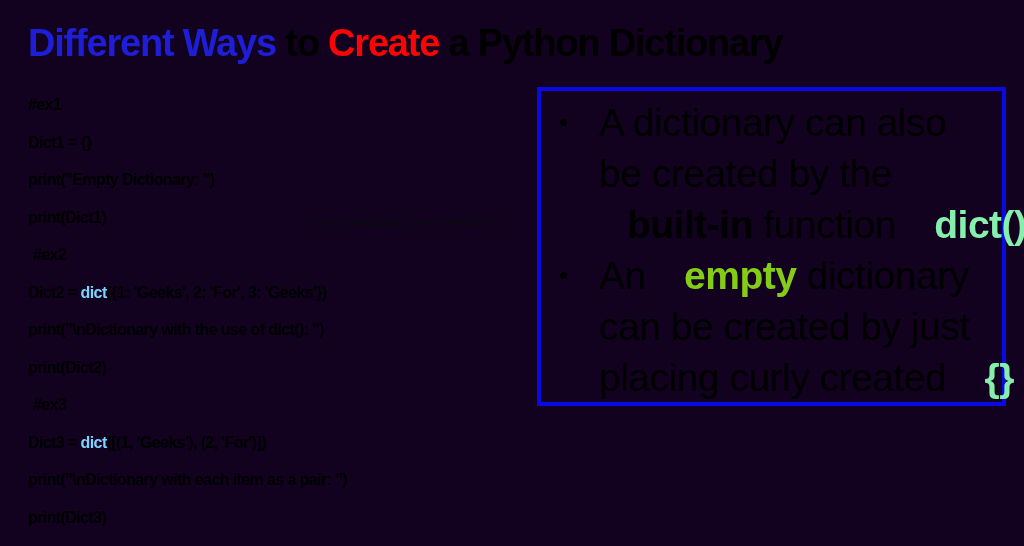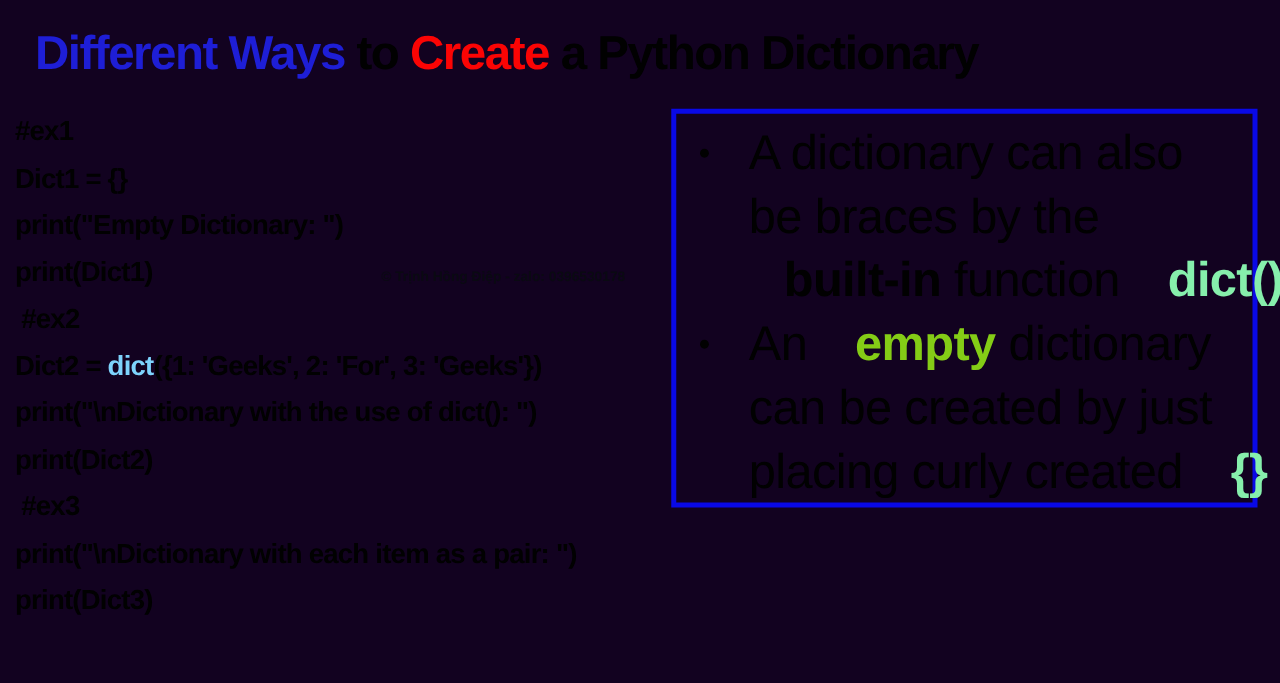--- a/index.html
+++ b/index.html
@@ -21,22 +21,22 @@
     letter-spacing: -1.2px;
     white-space: nowrap;
   }
   .t-blue { color: #1e1ed6; }
   .t-red  { color: #fb0404; }
   .t-black{ color: #010101; }
 
   
   .code {
     position: absolute;
-    left: 12px; top: 86px;
-    font-size: 22px;
+    left: 28px; top: 86px;
+    font-size: 16px;
     font-weight: bold;
     letter-spacing: -0.6px;
   }
   .code-line { line-height: 37.5px; white-space: pre; }
   .code-line.indent-sm { padding-left: 5px; }
   .kw-red { color: #7dd3fc; }
 
   
   .watermark {
     position: absolute;
@@ -79,33 +79,34 @@
   <div class="code">
     <div class="code-line"><span>#ex1</span></div>
     <div class="code-line"><span>Dict1 = {}</span></div>
     <div class="code-line"><span>print("Empty Dictionary: ")</span></div>
     <div class="code-line"><span>print(Dict1)</span></div>
     <div class="code-line indent-sm"><span>#ex2</span></div>
     <div class="code-line"><span>Dict2 = </span><span class="kw-red">dict</span><span>({1: 'Geeks', 2: 'For', 3: 'Geeks'})</span></div>
     <div class="code-line"><span>print("\nDictionary with the use of dict(): ")</span></div>
     <div class="code-line"><span>print(Dict2)</span></div>
     <div class="code-line indent-sm"><span>#ex3</span></div>
+    <div class="code-line"><span>Dict3 = </span><span class="kw-red">dict</span><span>([(1, 'Geeks'), (2, 'For')])</span></div>
     <div class="code-line"><span>print("\nDictionary with each item as a pair: ")</span></div>
     <div class="code-line"><span>print(Dict3)</span></div>
   </div>
 
   <div class="watermark">© Trịnh Hồng Điệp - zalo: 0396530178</div>
 
   <div class="info-box">
 
     <div class="bullet">
       <div class="bullet-marker">•</div>
       <div class="bullet-text">
         <div class="bullet-line"><span>A dictionary can also</span></div>
-        <div class="bullet-line"><span>be braces by the</span></div>
+        <div class="bullet-line"><span>be created by the</span></div>
         <div class="bullet-line"><span class="b">built-in</span><span> function </span><span class="b r">dict()</span><span class="b">.</span></div>
       </div>
     </div>
 
     <div class="bullet">
       <div class="bullet-marker">•</div>
       <div class="bullet-text">
         <div class="bullet-line"><span>An </span><span class="b bl">empty</span><span> dictionary</span></div>
         <div class="bullet-line"><span>can be created by just</span></div>
         <div class="bullet-line"><span>placing curly created </span><span class="b r">{}</span><span class="b">.</span></div>

